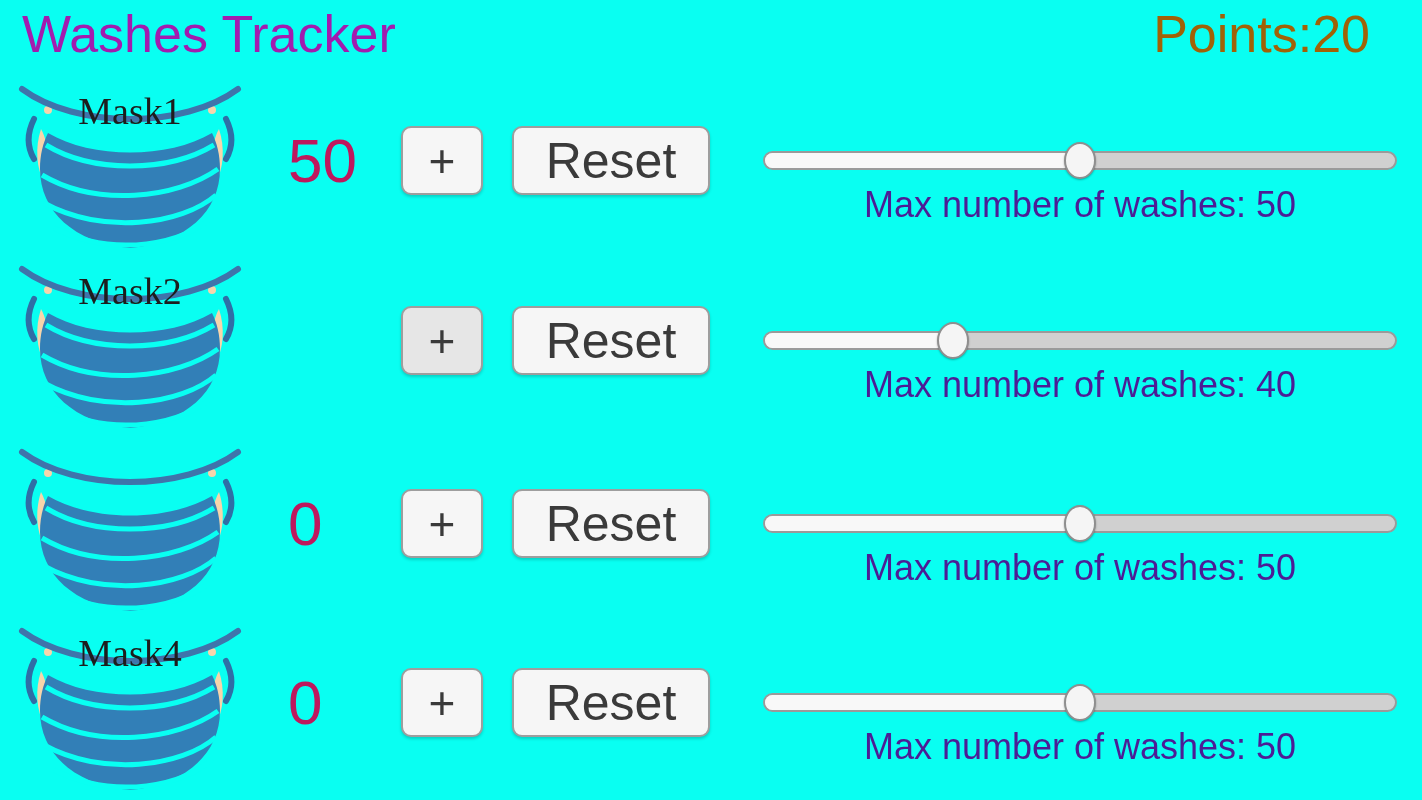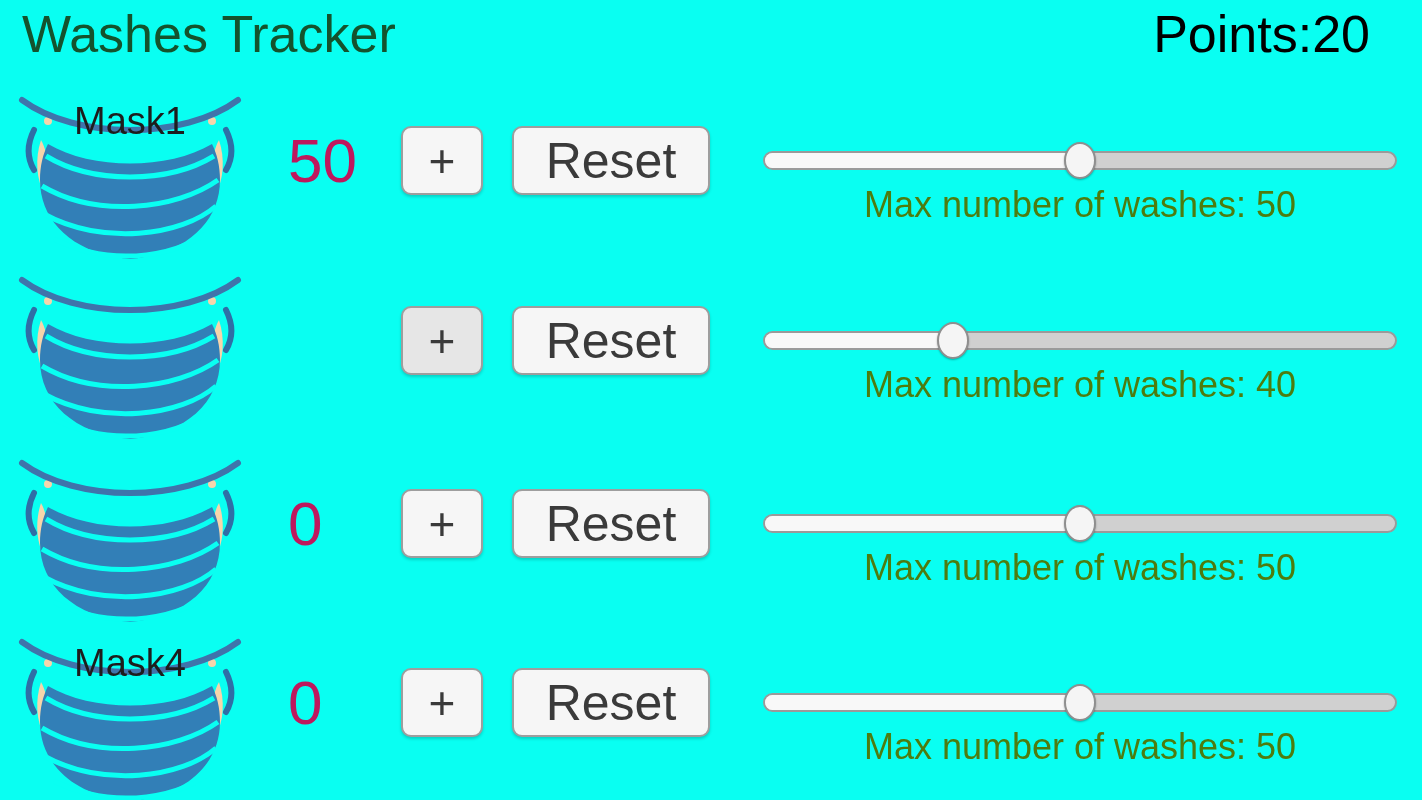--- a/index.html
+++ b/index.html
@@ -3,43 +3,43 @@
 <meta charset="utf-8">
 <style>
   :root{
     --background:#09FFF2; --mask_body:#327FB7; --mask_seam:#3F74AB; --mask_strap:#2F6EA6;
     --ear_peach:#F6D5AB; --text_dark:#2D2D2D; --button_face:#F6F6F6; --button_face_highlighted:#E6E6E6;
     --button_border:#9E9E9E; --slider_fill:#F8F8F8; --slider_track:#D0D0D0;
   }
   html,body{margin:0;padding:0;background:var(--background);}
   .stage{position:relative;width:1422px;height:800px;overflow:hidden;background:var(--background);
          font-family:"Liberation Sans",sans-serif;color:var(--text_dark);}
-  .title{position:absolute;left:22px;top:2px;font-size:52px;line-height:1.25;color:#14532d;}
-  .points{position:absolute;right:52px;top:2px;font-size:52px;line-height:1.25;color:#000000;white-space:nowrap;}
+  .title{position:absolute;left:22px;top:2px;font-size:52px;line-height:1.25;color:#a21caf;}
+  .points{position:absolute;right:52px;top:2px;font-size:52px;line-height:1.25;color:#a16207;white-space:nowrap;}
   .row{position:absolute;left:0;width:1422px;height:180px;}
-  .mask{position:absolute;left:14px;top:14px;width:232px;height:168px;}
+  .mask{position:absolute;left:14px;top:3px;width:232px;height:168px;font-family:Liberation Serif, serif;}
   .mask svg{position:absolute;left:0;top:0;width:232px;height:168px;}
   .mask-name{position:absolute;left:0;right:0;top:8px;text-align:center;font-size:38px;color:#1d1d1d;}
   .count{position:absolute;left:288px;top:47px;height:70px;display:flex;align-items:center;
          font-size:62px;color:#be185d;}
   .btn{position:absolute;top:48px;height:69px;background:var(--button_face);
        border:2px solid var(--button_border);border-radius:10px;color:#3A3A3A;
        font-family:"Liberation Sans",sans-serif;box-shadow:0 2px 3px rgba(0,0,0,.18);
        padding:0;cursor:pointer;display:flex;align-items:center;justify-content:center;}
   .plus{left:401px;width:82px;font-size:46px;}
   .plus.hl{background:var(--button_face_highlighted);}
   .reset{left:512px;width:198px;font-size:50px;}
   .slider{position:absolute;left:763px;top:64px;width:634px;height:36px;}
   .track{position:absolute;left:0;top:9px;width:634px;height:19px;background:var(--slider_track);
          border:2px solid #9a9a9a;border-radius:11px;box-sizing:border-box;overflow:hidden;}
   .fill{position:absolute;left:0;top:0;bottom:0;background:var(--slider_fill);}
   .thumb{position:absolute;top:0px;width:32px;height:37px;background:#f5f5f5;border:2px solid #8f8f8f;
          border-radius:50%;box-sizing:border-box;box-shadow:0 1px 2px rgba(0,0,0,.3);cursor:pointer;}
   .max-label{position:absolute;left:763px;top:106px;width:634px;text-align:center;
-             font-size:36px;color:#4d7c0f;white-space:nowrap;}
+             font-size:36px;color:#4c1d95;white-space:nowrap;}
 </style>
 </head>
 <body>
 
 <svg width="0" height="0" style="position:absolute">
   <defs>
     <g id="surgical-mask">
       <path d="M20 38 C13 52 13 66 20 78" stroke="var(--mask_strap)" stroke-width="6" fill="none" stroke-linecap="round"></path>
       <path d="M212 38 C219 52 219 66 212 78" stroke="var(--mask_strap)" stroke-width="6" fill="none" stroke-linecap="round"></path>
       <path d="M27 48 C21 66 22 88 31 103 C37 87 35 62 27 48 Z" fill="var(--ear_peach)"></path>
@@ -77,20 +77,21 @@
       <div class="thumb" style="left: 301px;"></div>
     </div>
     <div class="max-label">Max number of washes: 50</div>
   </div>
 
   <div class="row" style="top:258px">
     <div class="mask">
       <svg viewBox="0 0 232 168">
           <use href="#surgical-mask"></use>
         </svg>
+      <div class="mask-name">Mask2</div>
     </div>
     <button class="btn plus hl">+</button>
     <button class="btn reset">Reset</button>
     <div class="slider">
       <div class="track">
           <div class="fill" style="width: 30%;"></div>
         </div>
       <div class="thumb" style="left: 174.2px;"></div>
     </div>
     <div class="max-label">Max number of washes: 40</div>

